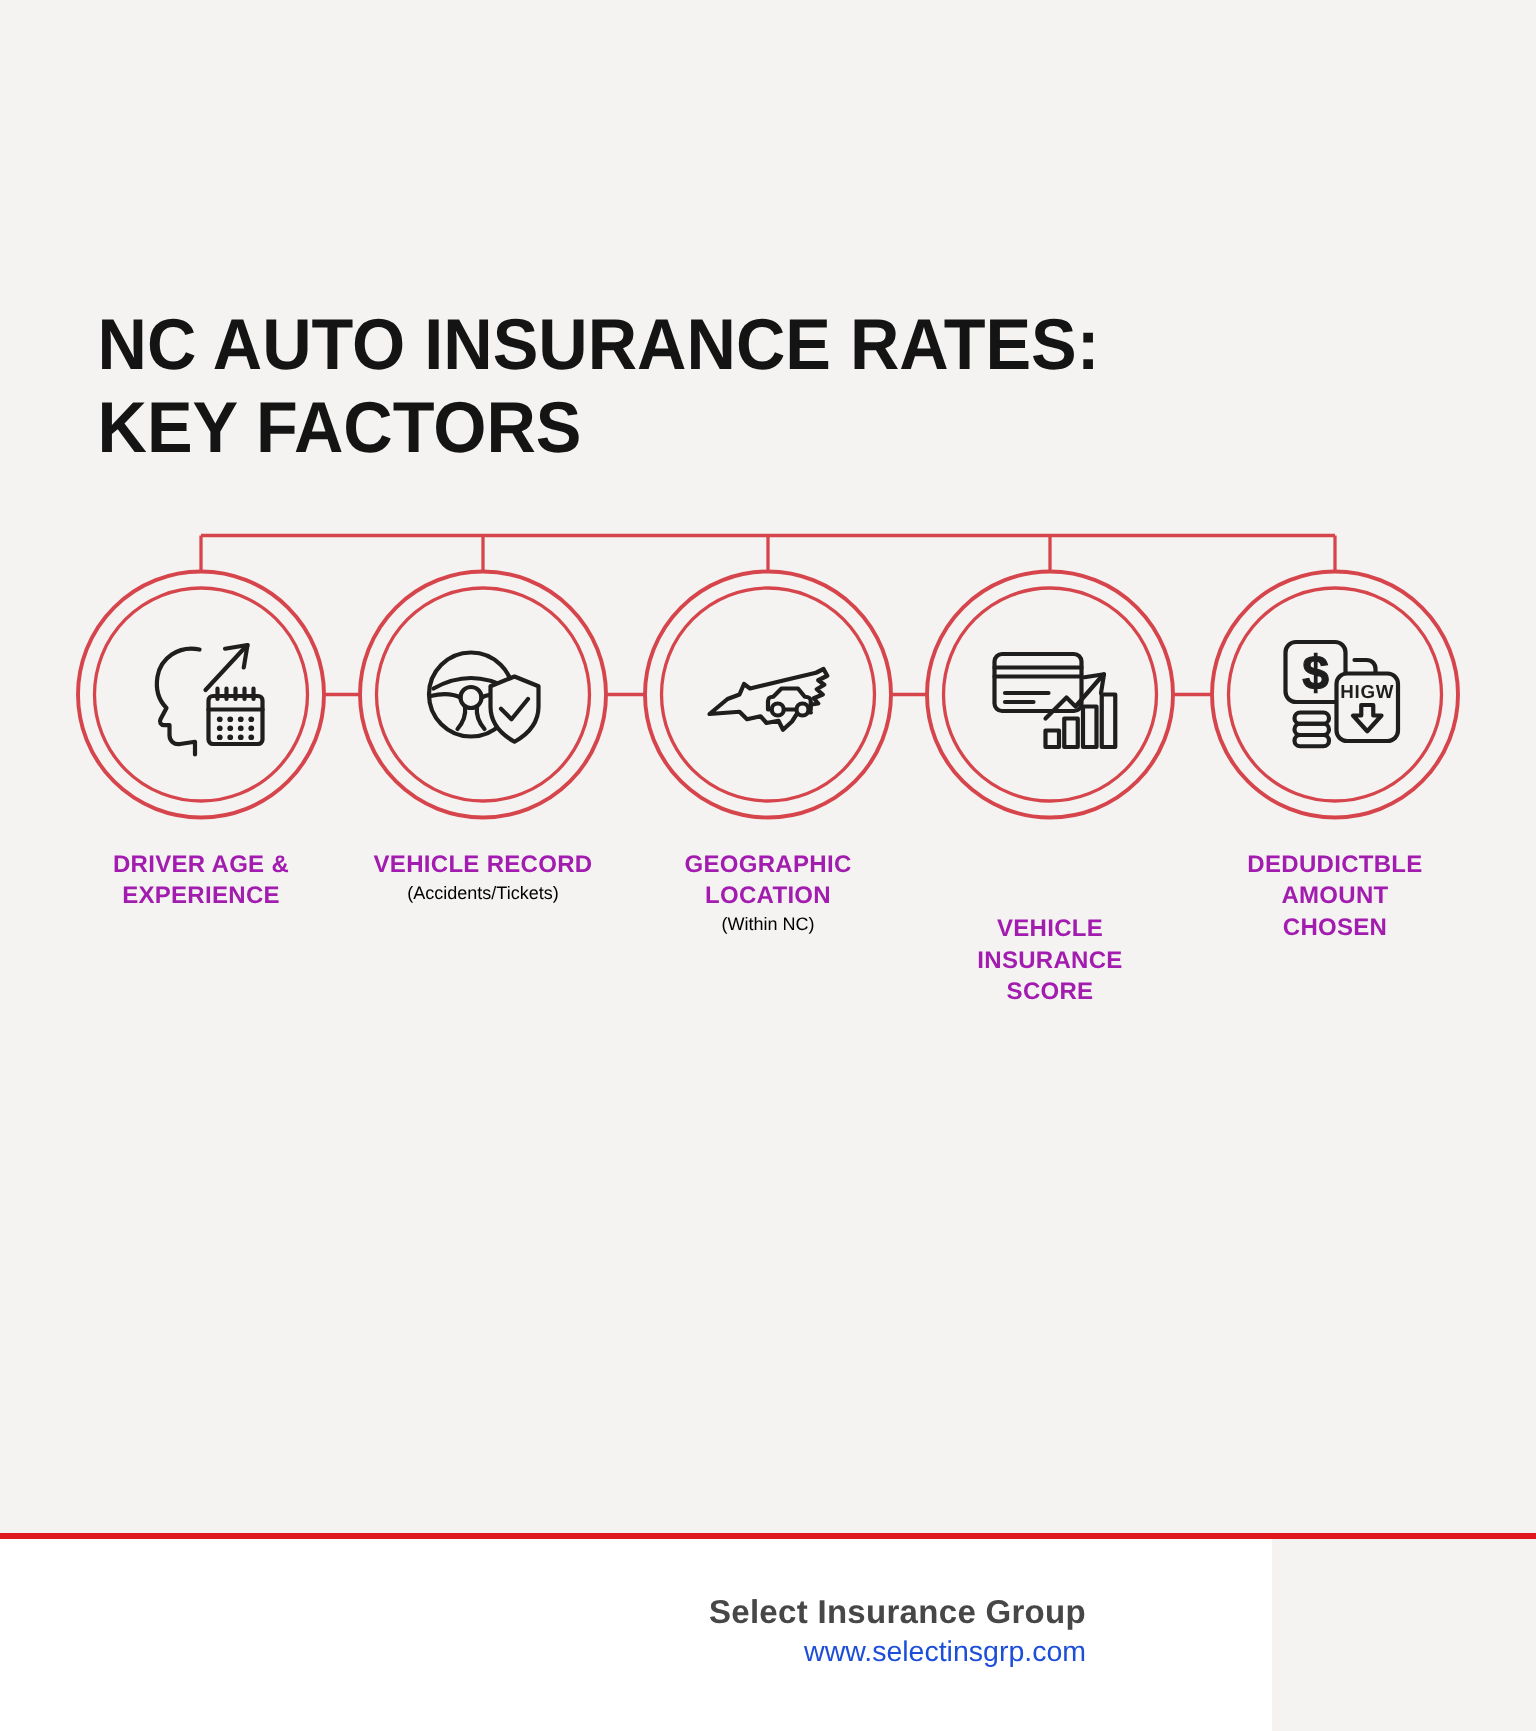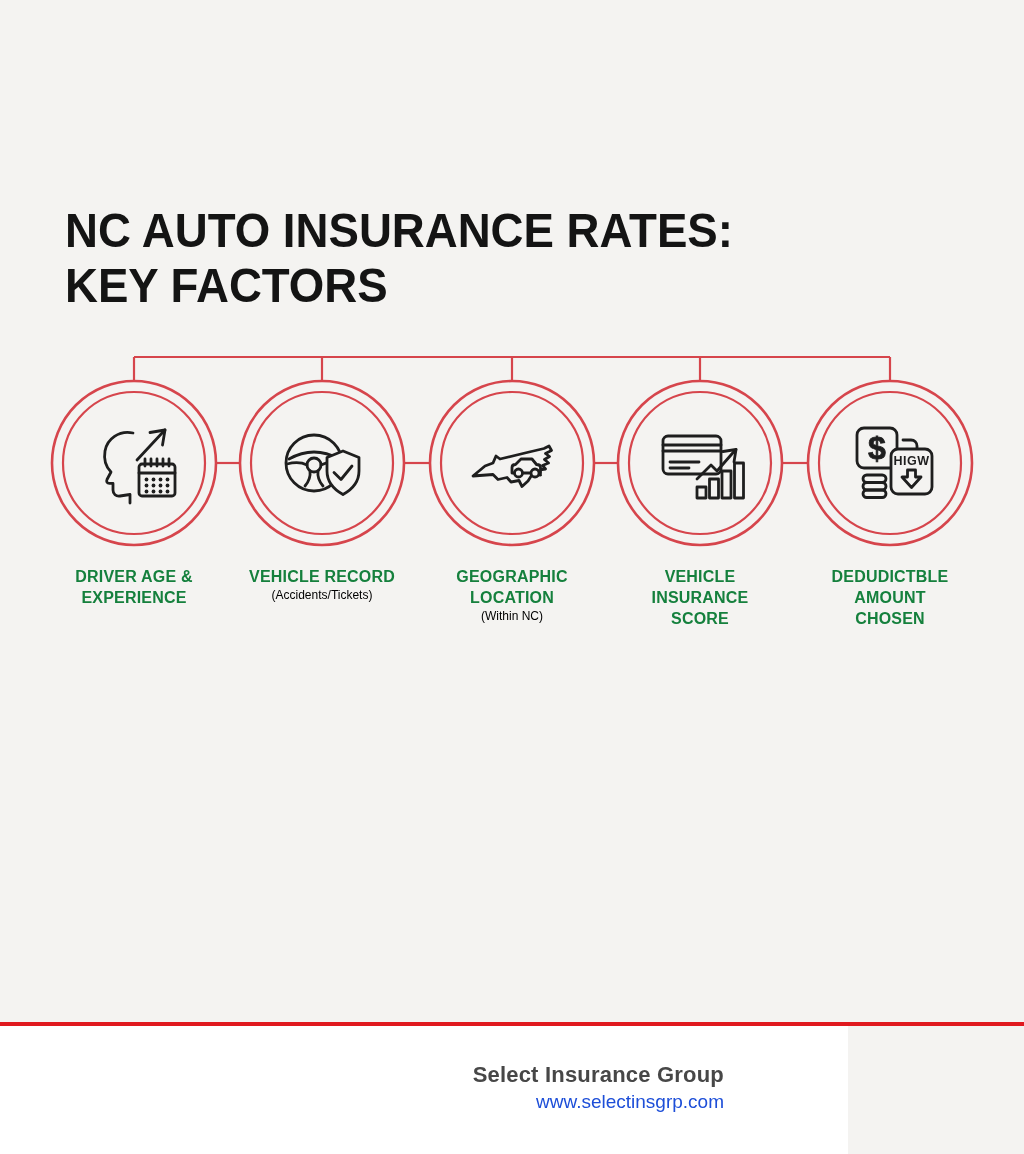--- a/index.html
+++ b/index.html
@@ -3,24 +3,24 @@
 <meta charset="utf-8">
 <style>
   html,body{margin:0;padding:0;}
   body{font-family:"Liberation Sans",sans-serif;}
   .canvas{position:relative;width:1024px;height:1154px;background:#f4f3f1;overflow:hidden;}
   .title{position:absolute;left:65px;top:203px;font-size:48px;font-weight:700;
          color:#141414;line-height:1.15;letter-spacing:0px;white-space:pre-line;
          transform:scaleX(0.95);transform-origin:left top;}
   .diagram-svg{position:absolute;left:0;top:352px;}
   .factor-label{position:absolute;top:566px;width:210px;text-align:center;}
-  .factor-label .t{font-size:16px;font-weight:700;color:#15803d;line-height:1.32;
+  .factor-label .t{font-size:16px;font-weight:700;color:#a21caf;line-height:1.32;
                    letter-spacing:0.2px;white-space:pre-line;}
   .factor-label .s{font-size:12px;font-weight:400;color:#000000;line-height:1.3;margin-top:1px;text-align:center;}
-  .lbl-1{left:29px;} .lbl-2{left:217px;} .lbl-3{left:407px;} .lbl-4{left:595px;} .lbl-5{left:785px;}
+  .lbl-1{left:29px;} .lbl-2{left:217px;} .lbl-3{left:407px;} .lbl-4{left:595px;margin-top:43px;} .lbl-5{left:785px;}
   .source{position:absolute;left:0;top:973px;width:1024px;text-align:center;
           font-size:19px;color:#5b5b5b;letter-spacing:0.3px;}
   .divider{position:absolute;left:0;top:1022px;width:1024px;height:4px;background:#e0191f;}
   .footer{position:absolute;left:0;top:1026px;width:848px;height:128px;background:#ffffff;}
   .footer-inner{position:absolute;right:124px;top:36px;text-align:right;}
   .brand{font-size:22px;font-weight:700;color:#474747;letter-spacing:0.2px;}
   .url{font-size:19px;color:#1d4ed8;margin-top:3px;}
   svg .red{stroke:#d6454c;fill:none;}
   svg .ink{stroke:#1e1e1e;fill:none;stroke-width:2.8;stroke-linecap:round;stroke-linejoin:round;}
   svg .ink-bg{stroke:#1e1e1e;fill:#f4f3f1;stroke-width:2.8;stroke-linecap:round;stroke-linejoin:round;}

